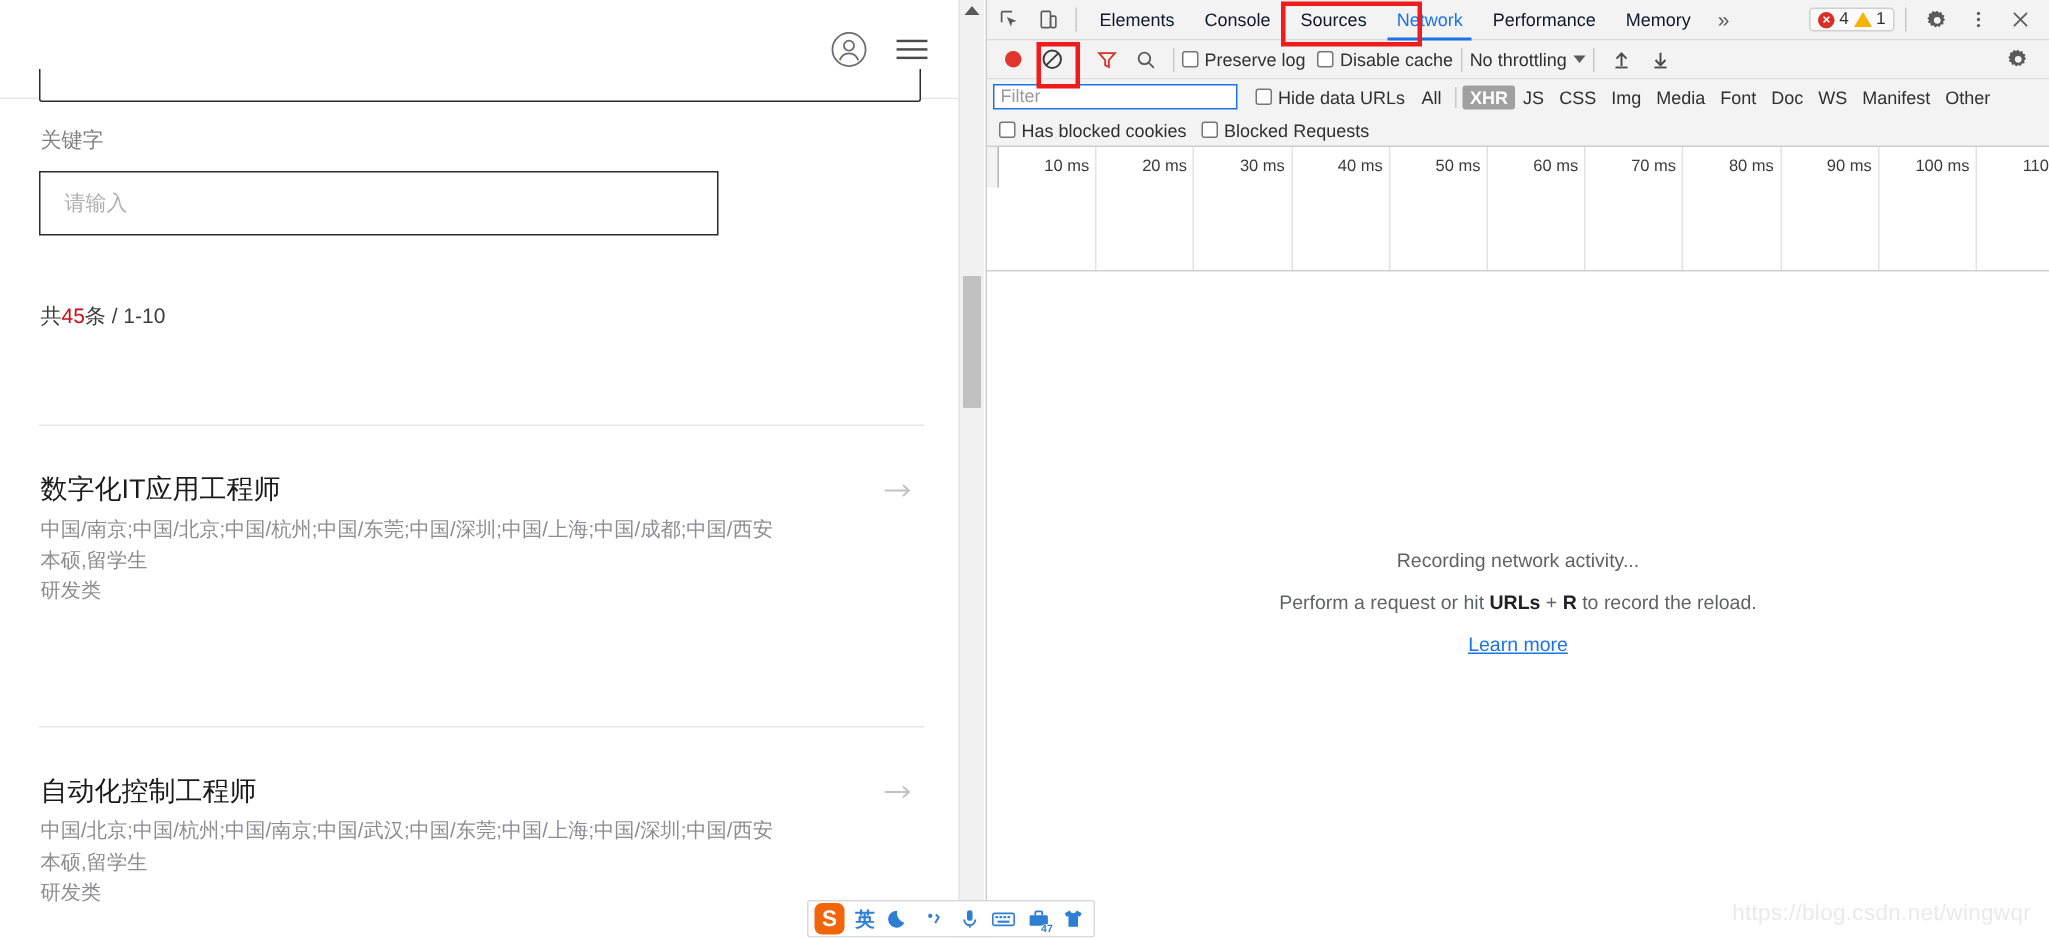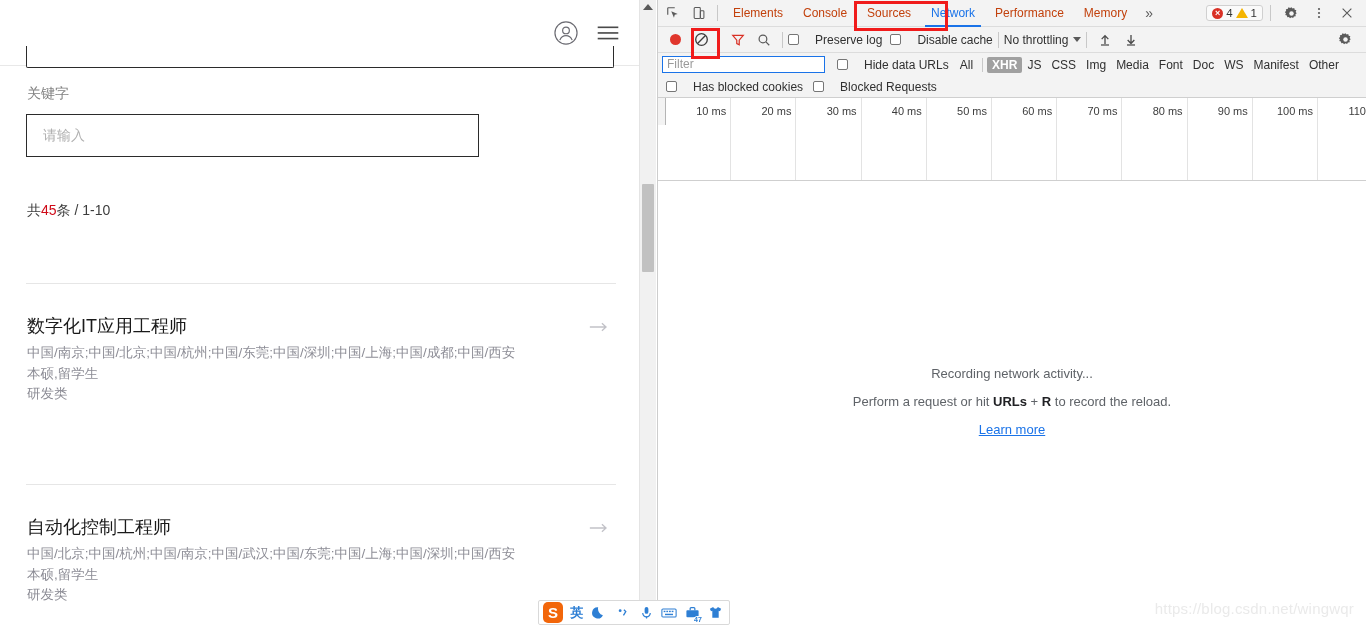--- a/index.html
+++ b/index.html
@@ -135,21 +135,21 @@
   #dt-tabbar { height: 27px; padding: 0 2px; background:#f3f3f3; position: relative; }
   .dt-iconbtn {
     width: 26px; height: 25px;
     display: flex; align-items: center; justify-content: center;
     cursor: pointer;
   }
   .dt-sep { width: 1px; height: 16px; background: #c8c8c8; margin: 0 5px; }
   .dt-tab {
     height: 27px; padding: 0 10px;
     display: flex; align-items: center;
-    font-size: 12px; color: #c2410c; cursor: pointer;
+    font-size: 12px; color: #0f172a; cursor: pointer;
     position: relative; white-space: nowrap;
   }
   .dt-tab.active { color: #1a73e8; }
   .dt-tab.active::after {
     content: ""; position: absolute; left: 4px; right: 4px; bottom: 0;
     height: 2px; background: #1a73e8;
   }
   .dt-more { padding: 0 8px; font-size: 14px; color: #5a5a5a; cursor: pointer; }
   .dt-right {
     margin-left: auto; display: flex; align-items: center; gap: 2px; padding-right: 4px;
@@ -167,21 +167,21 @@
   }
   .tri-warn {
     width: 0; height: 0;
     border-left: 6px solid transparent; border-right: 6px solid transparent;
     border-bottom: 10px solid #f5b400;
   }
 
   #dt-toolbar { height: 26px; padding: 0 4px; background: #f3f3f3; }
   .rec-dot { width: 11px; height: 11px; border-radius: 50%; background: #e0362c; }
   .dt-check {
-    display: flex; align-items: center; gap: 16px;
+    display: flex; align-items: center; gap: 4px;
     font-size: 12px; color: #303030; cursor: pointer; white-space: nowrap;
   }
   .cbox {
     width: 11px; height: 11px; border: 1px solid #767676;
     background: #fff; border-radius: 2px; box-sizing: border-box;
   }
   .throttle {
     display: flex; align-items: center; gap: 5px;
     font-size: 12px; color: #303030; cursor: pointer; white-space: nowrap;
   }

